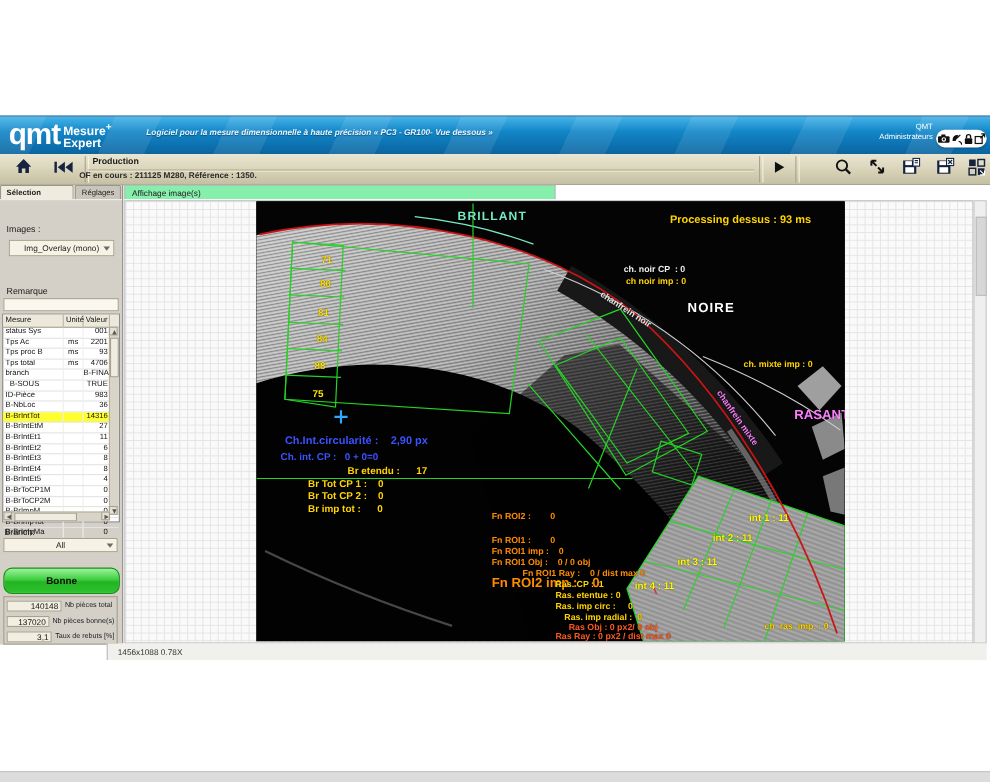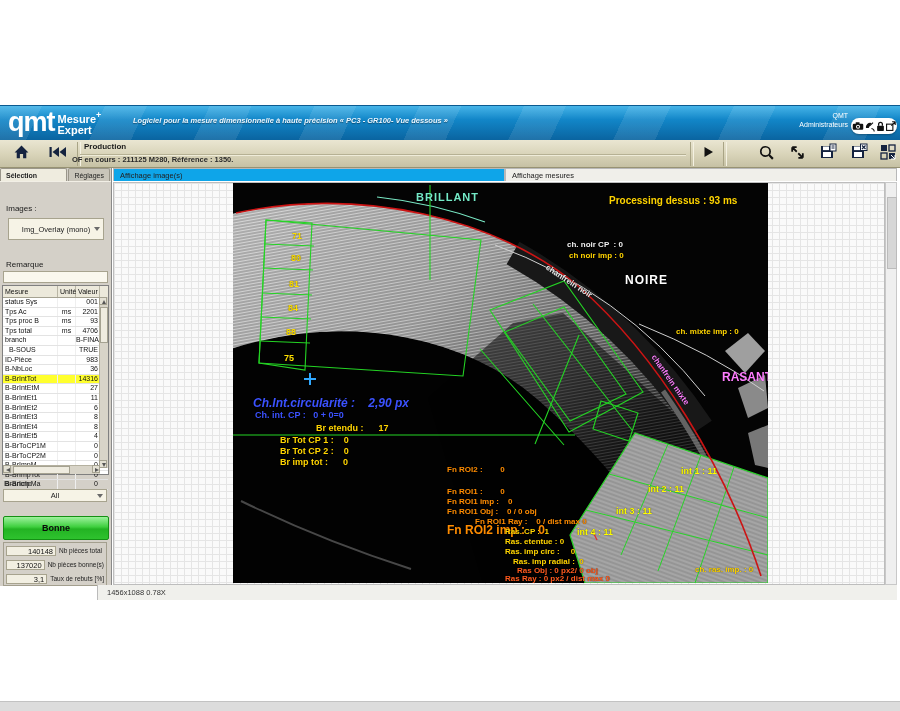--- a/index.html
+++ b/index.html
@@ -57,34 +57,34 @@
   .trow .tc{box-sizing:border-box;overflow:hidden;white-space:pre;}
   .tc.n{width:55px;padding-left:2px;border-right:1px solid #efefef;}
   .tc.u{width:18px;text-align:center;border-right:1px solid #efefef;}
   .tc.v{width:24px;text-align:right;padding-right:2px;}
   .vscroll{position:absolute;right:0;top:11px;width:8px;height:171px;background:#d8d4c8;border-left:1px solid #b5b1a0;}
   .hscroll{position:absolute;left:0;bottom:0;width:97px;height:8px;background:#d8d4c8;border-top:1px solid #b5b1a0;}
   .sb-thumb{position:absolute;background:#efece0;border:1px solid #a5a291;}
   .sb-btn{position:absolute;width:8px;height:8px;background:#e4e1d4;border:1px solid #a5a291;box-sizing:border-box;}
   .tri{position:absolute;width:0;height:0;}
 
-  .green-btn{position:absolute;left:3px;top:334px;width:104px;height:22px;border:1px solid #149014;border-radius:2px;
+  .green-btn{position:absolute;left:3px;top:334px;width:104px;height:22px;border:1px solid #149014;border-radius:8px;
     background:linear-gradient(180deg,#9df29d 0%,#3ecf3e 45%,#23b323 55%,#2ec22e 100%);
     font-size:9px;font-weight:bold;color:#0a0a0a;display:flex;align-items:center;justify-content:center;}
   .stats{position:absolute;left:3px;top:360px;width:104px;height:44px;border:1px solid #a39f8e;background:#d4d0c8;box-sizing:border-box;}
   .stat-row{display:flex;align-items:center;height:13px;margin:1px 2px 0 2px;}
   .stat-val{width:50px;height:10px;line-height:10px;background:#f2efe2;border:1px solid #a7a38e;
             font-size:7.5px;text-align:right;padding-right:2px;box-sizing:border-box;color:#111;}
   .stat-label{font-size:6.5px;color:#222;margin-left:3px;white-space:nowrap;}
 
   
   .m-tabs{left:113px;top:168px;width:784px;height:14px;display:flex;}
   .m-tab{height:13px;line-height:13px;font-size:7.5px;color:#222;padding-left:6px;box-sizing:border-box;
          background:#f0efea;border:1px solid #b8b8b8;border-bottom:none;width:392px;}
-  .m-tab.active{background:#0ea5e9;}
+  .m-tab.active{background:#86efac;}
   .grid-area{left:113px;top:182px;width:772px;height:403px;
     background-color:#fafafa;
     background-image:linear-gradient(#e5e5e5 1px,transparent 1px),linear-gradient(90deg,#e5e5e5 1px,transparent 1px);
     background-size:7px 7px;border:1px solid #bdbdbd;box-sizing:border-box;}
   .g-vscroll{left:885px;top:182px;width:12px;height:403px;background:#efefef;border:1px solid #c8c8c8;box-sizing:border-box;}
   .g-vthumb{position:absolute;left:1px;top:14px;width:8px;height:70px;background:#d7d7d7;border:1px solid #bbb;}
   .statusrow{left:97px;top:585px;width:800px;height:15px;background:#f0f0ec;border-left:1px solid #bbb;box-sizing:border-box;}
   .status-text{position:absolute;left:9px;top:3px;font-size:7.5px;color:#333;}
   .bottom-strip{left:0;top:701px;width:900px;height:10px;background:#dcdcdc;border-top:1px solid #c2c2c2;}
 
@@ -209,21 +209,21 @@
     </div>
   </div>
 
   <div class="abs sidebar">
     <div class="s-tabs">
         <div class="s-tab active">Sélection d'image</div>
         <div class="s-tab">Réglages</div>
       </div>
     <div class="s-body">
       <div class="s-label" style="left:6px;top:22px;">Images :</div>
-      <div class="dropdown" style="left:8px;top:36px;width:96px;height:22px;">
+      <div class="dropdown" style="left:8px;top:36px;width:96px;height:15px;">
         <span>Img_Overlay (mono)</span>
         <span class="dd-arrow"></span>
       </div>
       <div class="s-label" style="left:6px;top:78px;">Remarque</div>
       <div class="textinput" style="left:3px;top:89px;width:105px;height:12px;">
         <span></span>
       </div>
 
       <div class="mtable">
         <div class="thead">
@@ -371,21 +371,20 @@
           <div class="stat-row">
             <div class="stat-val">3,1</div>
             <div class="stat-label">Taux de rebuts [%]</div>
           </div>
         </div>
     </div>
   </div>
 
   <div class="abs m-tabs">
       <div class="m-tab active">Affichage image(s)</div>
-      <div class="m-tab">Affichage mesures</div>
     </div>
   <div class="abs grid-area"></div>
   <div class="abs g-vscroll">
     <div class="g-vthumb"></div>
   </div>
 
   <div class="abs cam">
     <svg width="535" height="400" viewBox="0 0 535 400">
       <defs>
         <linearGradient id="bandG" x1="0" y1="0" x2="1" y2="0.6">
@@ -452,21 +451,21 @@
     <div class="abs" style="left:0;top:0;width:535px;height:400px;">
         <span class="ov" style="left: 183px; top: 8px; color: rgb(116, 233, 198); font-size: 11px; letter-spacing: 1px;">BRILLANT</span>
         <span class="ov" style="left: 376px; top: 12px; color: rgb(255, 212, 0); font-size: 10px;">Processing dessus : 93 ms</span>
         <span class="ov" style="left: 334px; top: 57px; color: rgb(240, 240, 240); font-size: 8px;">ch. noir CP  : 0</span>
         <span class="ov" style="left: 336px; top: 68px; color: rgb(255, 212, 0); font-size: 8px;">ch noir imp : 0</span>
         <span class="ov" style="left: 392px; top: 90px; color: rgb(255, 255, 255); font-size: 12px; letter-spacing: 1px;">NOIRE</span>
         <span class="ov" style="left: 316px; top: 80px; color: rgb(232, 232, 232); font-size: 8px; transform: rotate(33deg);">chanfrein noir</span>
         <span class="ov" style="left: 443px; top: 144px; color: rgb(255, 212, 0); font-size: 8px;">ch. mixte imp : 0</span>
         <span class="ov" style="left: 424px; top: 170px; color: rgb(255, 125, 255); font-size: 8px; transform: rotate(55deg);">chanfrein mixte</span>
         <span class="ov" style="left: 489px; top: 187px; color: rgb(255, 125, 255); font-size: 12px;">RASANT</span>
-        <span class="ov" style="left: 20px; top: 213px; color: rgb(59, 82, 255); font-size: 12px; font-style: italic;">Ch.Int.circularité :    2,90 px</span>
+        <span class="ov" style="left: 26px; top: 213px; color: rgb(59, 82, 255); font-size: 10px;">Ch.Int.circularité :    2,90 px</span>
         <span class="ov" style="left: 22px; top: 227px; color: rgb(59, 82, 255); font-size: 9px;">Ch. int. CP :   0 + 0=0</span>
         <span class="ov" style="left: 47px; top: 240px; color: rgb(255, 212, 0); font-size: 9px; padding-left: 36px;">Br etendu :      17</span>
         <span class="ov" style="left: 47px; top: 252px; color: rgb(255, 212, 0); font-size: 9px;">Br Tot CP 1 :    0</span>
         <span class="ov" style="left: 47px; top: 263px; color: rgb(255, 212, 0); font-size: 9px;">Br Tot CP 2 :    0</span>
         <span class="ov" style="left: 47px; top: 274px; color: rgb(255, 212, 0); font-size: 9px;">Br imp tot :      0</span>
         <span class="ov" style="left: 214px; top: 282px; color: rgb(255, 140, 0); font-size: 8px;">Fn ROI2 :        0</span>
         <span class="ov" style="left: 214px; top: 292px; color: rgb(255, 140, 0); font-size: 12px; margin-top: 48px;">Fn ROI2 imp :    0</span>
         <span class="ov" style="left: 214px; top: 304px; color: rgb(255, 140, 0); font-size: 8px;">Fn ROI1 :        0</span>
         <span class="ov" style="left: 214px; top: 314px; color: rgb(255, 140, 0); font-size: 8px;">Fn ROI1 imp :    0</span>
         <span class="ov" style="left: 214px; top: 324px; color: rgb(255, 140, 0); font-size: 8px;">Fn ROI1 Obj :    0 / 0 obj</span>

